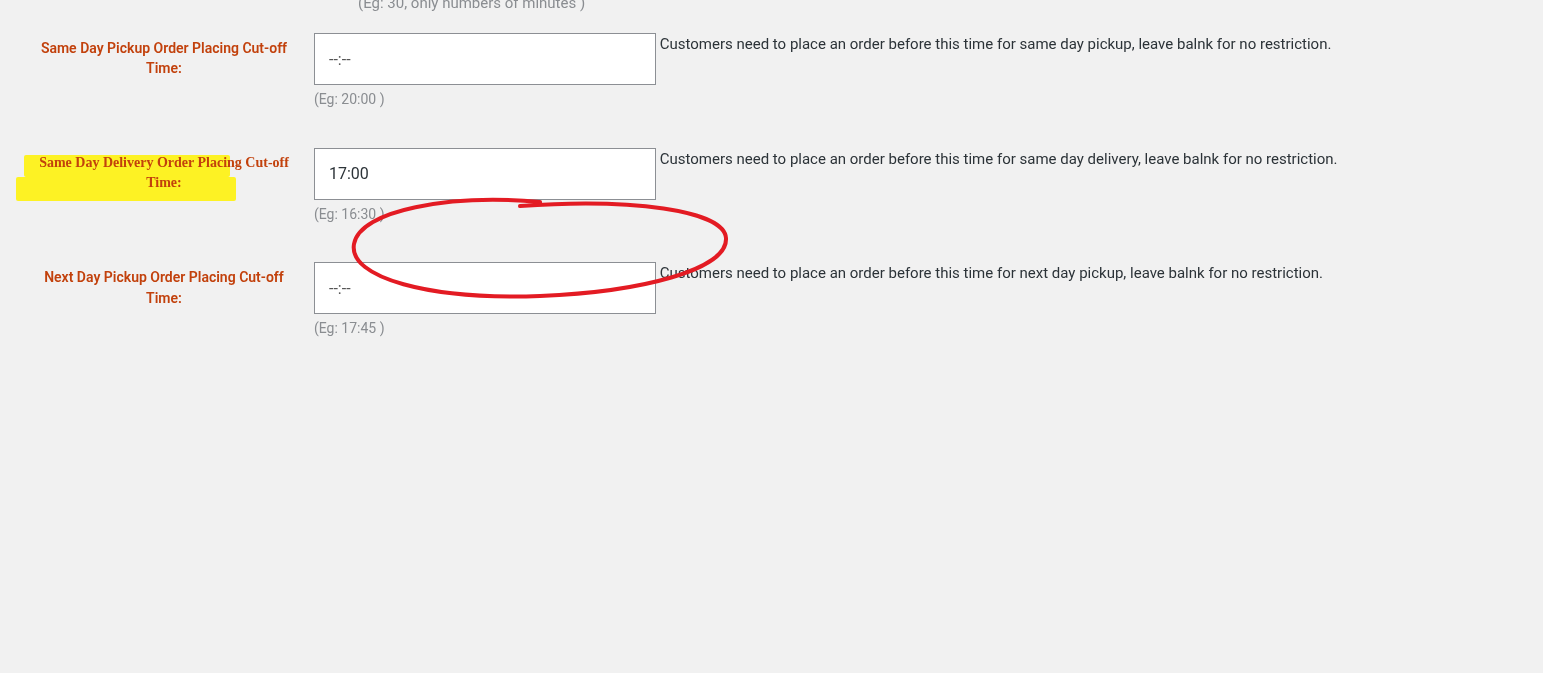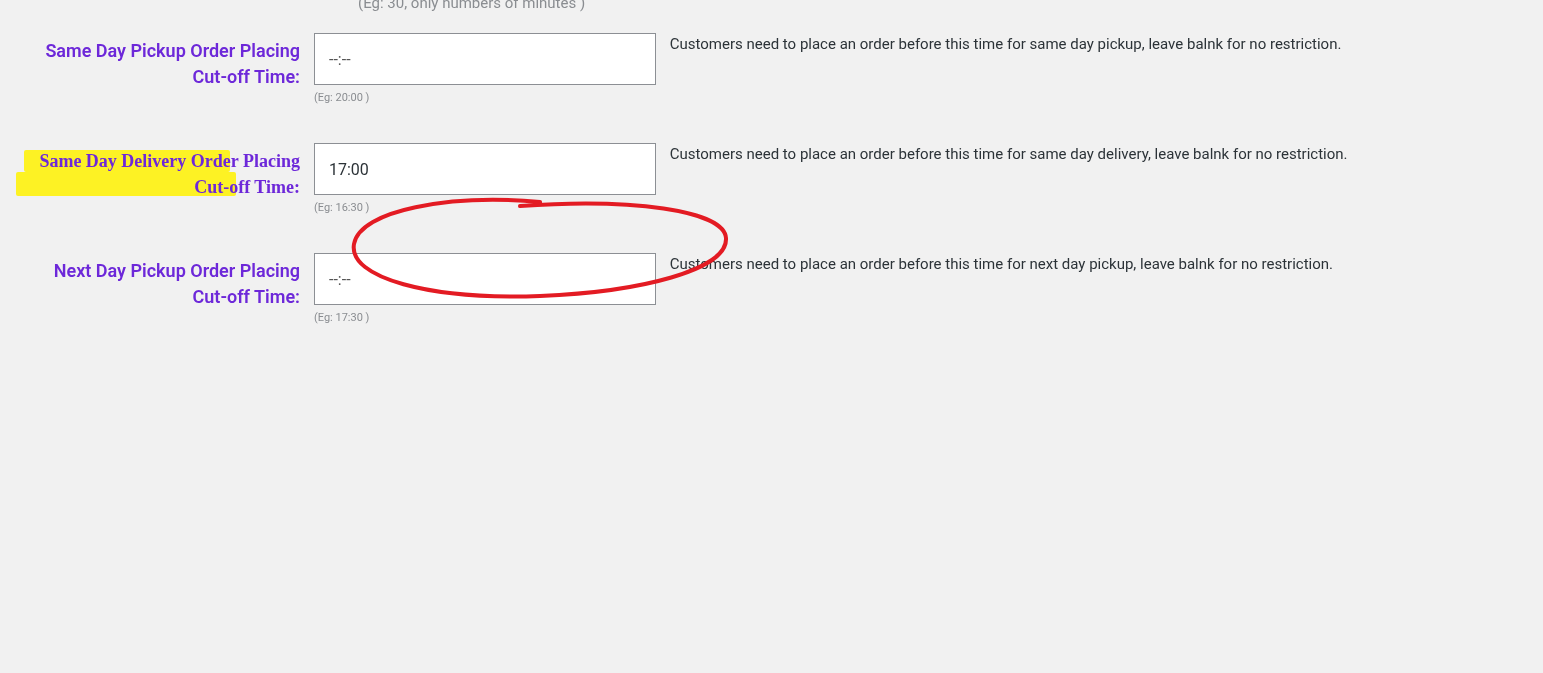--- a/index.html
+++ b/index.html
@@ -13,24 +13,24 @@
     overflow: hidden;
     position: relative;
   }
   .form-table {
     width: 100%;
   }
   .form-table tr {
     vertical-align: top;
   }
   .form-table th {
-    text-align: right;
+    text-align: center;
     font-weight: 600;
-    font-size: 18px;
-    color: #6d28d9;
+    font-size: 14px;
+    color: #c2410c;
     width: 310px;
     padding: 20px 12px 20px 26px;
     line-height: 1.45;
     vertical-align: top;
   }
   .form-table td {
     padding: 15px 12px 20px 0;
     vertical-align: top;
     line-height: 1.55;
     font-size: 15px;
@@ -49,25 +49,24 @@
     display: inline-block;
     vertical-align: top;
   }
   .time-input::placeholder {
     color: #555;
   }
   .desc-inline {
     display: inline;
     font-size: 15px;
     color: #2c3338;
-    margin-left: 10px;
   }
   .hint {
     color: #8a8d91;
-    font-size: 11px;
+    font-size: 14px;
     margin-top: 2px;
   }
   .highlighted-label {
     position: relative;
     display: inline;
     z-index: 2;
   }
   .highlight-mark {
     position: absolute;
     background: #fff200;
@@ -129,21 +128,21 @@
       </td>
     </tr>
 
     <tr>
       <th>
         <label>Next Day Pickup Order Placing Cut-off Time:</label>
       </th>
       <td>
         <input type="text" class="time-input" placeholder="--:--" style="">
         <span class="desc-inline">Customers need to place an order before this time for next day pickup, leave balnk for no restriction.</span>
-        <div class="hint">(Eg: 17:30 )</div>
+        <div class="hint">(Eg: 17:45 )</div>
       </td>
     </tr>
 
 
   </tbody>
 </table>
 
 <div class="circle-annotation" style="left:330px; top:192px;">
   <svg width="420" height="120" viewBox="0 0 420 120">
     <path d="M 210 10

